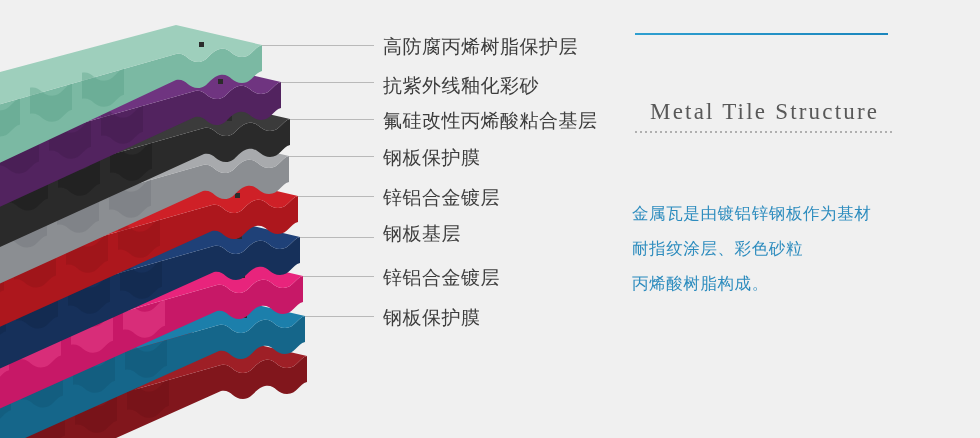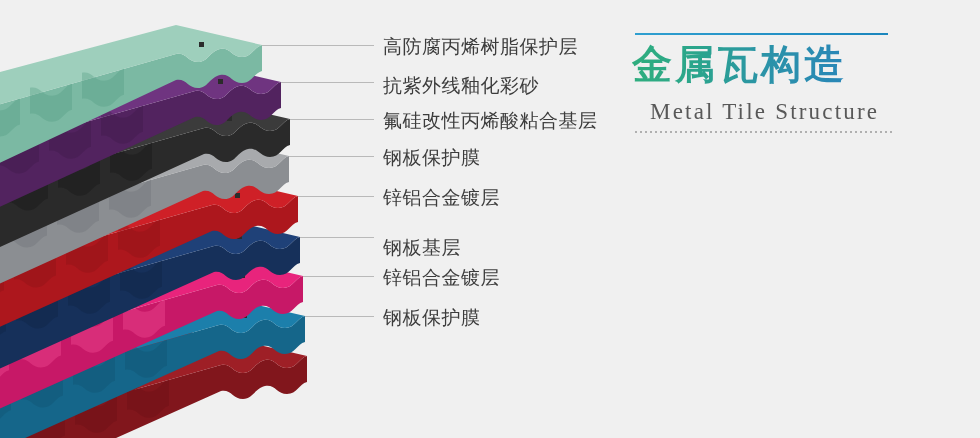--- a/index.html
+++ b/index.html
@@ -218,26 +218,30 @@
     <div class="leader-line" style="left:303px; top:276px; width:71px;"></div>
     <div class="leader-line" style="left:305px; top:316px; width:69px;"></div>
   </div>
 
   <div>
     <div class="layer-label" style="top:37px;">高防腐丙烯树脂保护层</div>
     <div class="layer-label" style="top:76px;text-align:center;">抗紫外线釉化彩砂</div>
     <div class="layer-label" style="top:111px;font-family:Liberation Serif, serif;">氟硅改性丙烯酸粘合基层</div>
     <div class="layer-label" style="top:148px;">钢板保护膜</div>
     <div class="layer-label" style="top:188px;">锌铝合金镀层</div>
-    <div class="layer-label" style="top:238px;">钢板基层</div>
+    <div class="layer-label" style="top:224px;">钢板基层</div>
     <div class="layer-label" style="top:268px;">锌铝合金镀层</div>
     <div class="layer-label" style="top:308px;">钢板保护膜</div>
   </div>
 
   <div id="right-panel">
     <div id="title-rule"></div>
-    <div id="title-cn">金属瓦构造</div>
     <div id="title-en">Metal Tile Structure</div>
     <div id="title-dots"></div>
 
+    <div id="description">
+      <span class="desc-line">金属瓦是由镀铝锌钢板作为基材</span>
+      <span class="desc-line">耐指纹涂层、彩色砂粒</span>
+      <span class="desc-line">丙烯酸树脂构成。</span>
+    </div>
   </div>
 
 </div>
 
 </body></html>

